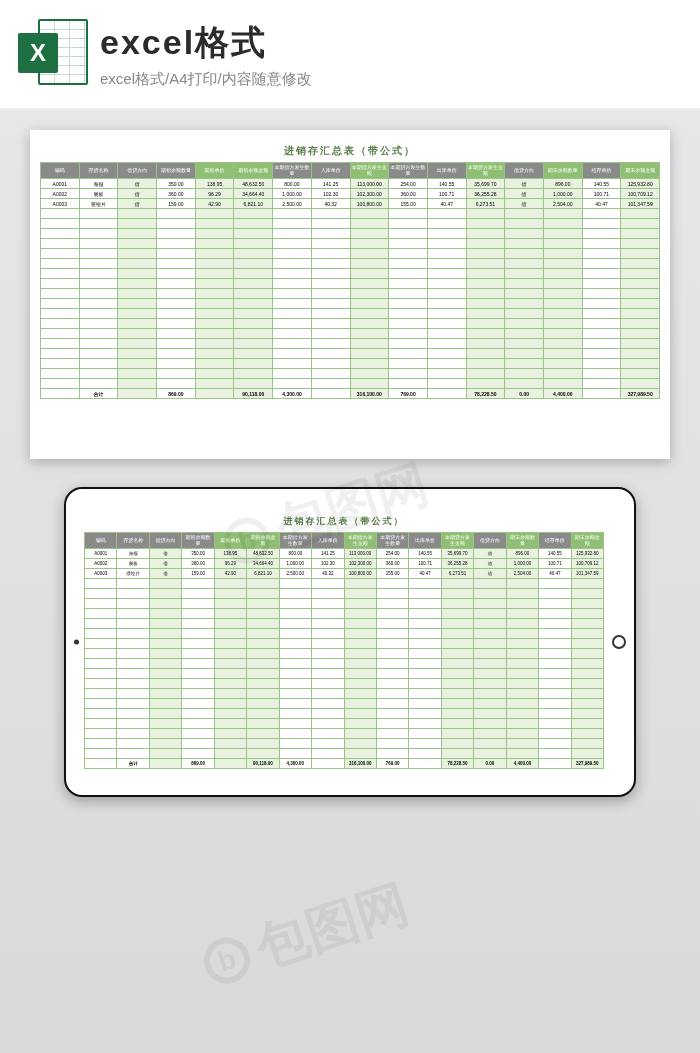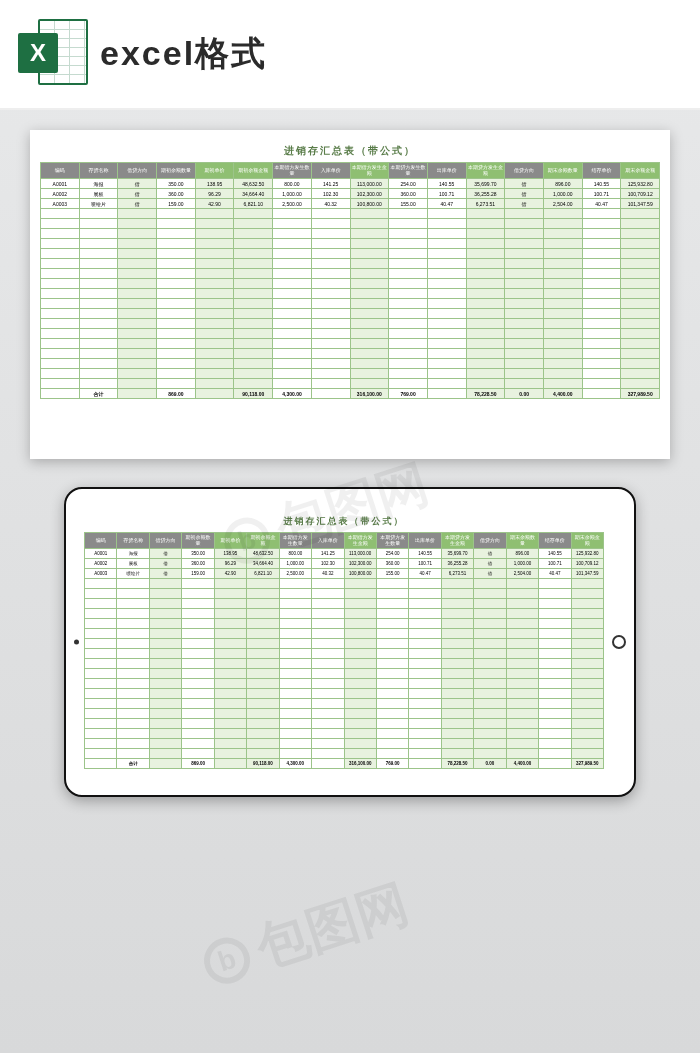--- a/index.html
+++ b/index.html
@@ -158,20 +158,21 @@
 </head>
 <body>
 
 <div class="header">
   <div class="excel-icon">
     <div class="page"></div>
     <div class="badge">X</div>
   </div>
   <div class="header-text">
     <div class="header-title">excel格式</div>
+    <div class="header-sub">excel格式/A4打印/内容随意修改</div>
   </div>
 </div>
 
 <div class="preview-area">
   <div class="page-sheet" id="sheet1">
       <div class="sheet-title">进销存汇总表（带公式）</div>
       <table class="inv">
         <thead>
           <tr>
             <th class="h-grey">编码</th>

